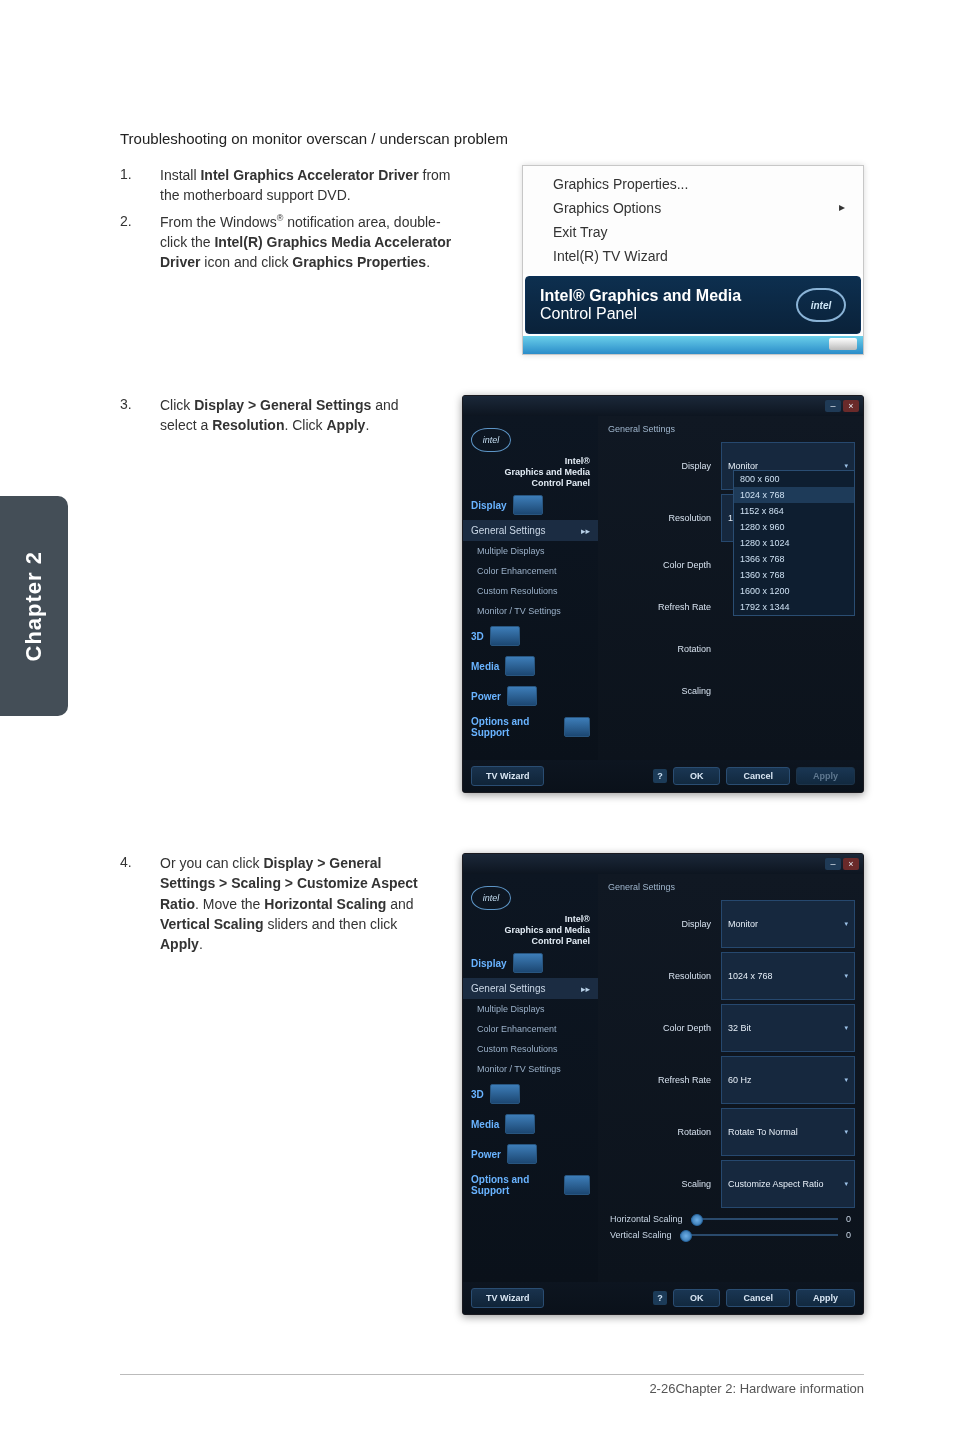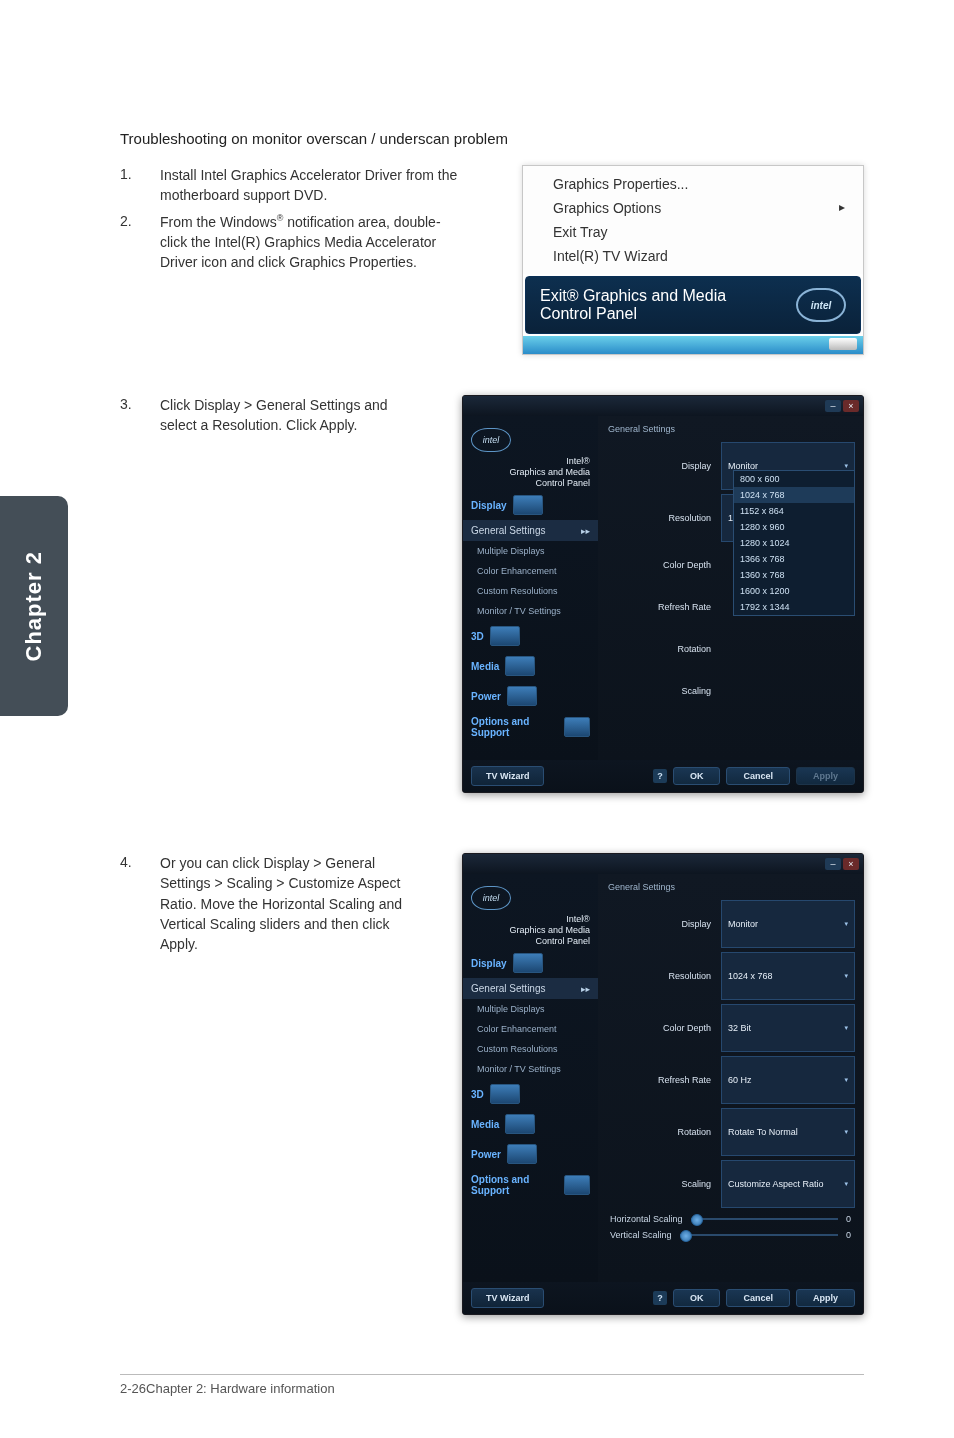--- a/index.html
+++ b/index.html
@@ -67,21 +67,21 @@
     line-height: 1.45;
     color: #333;
     padding-left: 22px;
   }
   .step-img-area {
     flex: 1 1 auto;
     display: flex;
     justify-content: flex-end;
     padding-left: 10px;
   }
-  b { font-weight: normal; }
+  b { font-weight: bold; }
   sup { font-size: 9px; vertical-align: super; }
 
   
   .mock-tray {
     width: 340px;
     border: 1px solid #c7c7c7;
     background: #fff;
     box-shadow: 0 0 6px rgba(0,0,0,0.15);
   }
   .mock-tray .menu {
@@ -349,21 +349,21 @@
   .cp .bottom .right { margin-left: auto; display:flex; gap:6px; align-items:center;}
 
   .footer {
     position: absolute;
     left: 120px;
     right: 90px;
     bottom: 42px;
     border-top: 1px solid #bbb;
     padding-top: 6px;
     display: flex;
-    justify-content: flex-start;
+    justify-content: flex-end;
     font-size: 13px;
     color: #555;
   }
 </style>
 </head>
 <body>
 
 <div class="page">
 
   <div class="chapter-tab">
@@ -401,21 +401,21 @@
               </div>
             <div class="mi">
                 <span>Exit Tray</span>
               </div>
             <div class="mi">
                 <span>Intel(R) TV Wizard</span>
               </div>
           </div>
           <div class="balloon">
             <div class="text">
-              <b>Exit® Graphics and Media</b>
+              <b>Intel® Graphics and Media</b>
               <span>Control Panel</span>
             </div>
             <div class="intel-logo">intel</div>
           </div>
           <div class="taskbar"></div>
         </div>
       </div>
     </li>
 
     <li>

